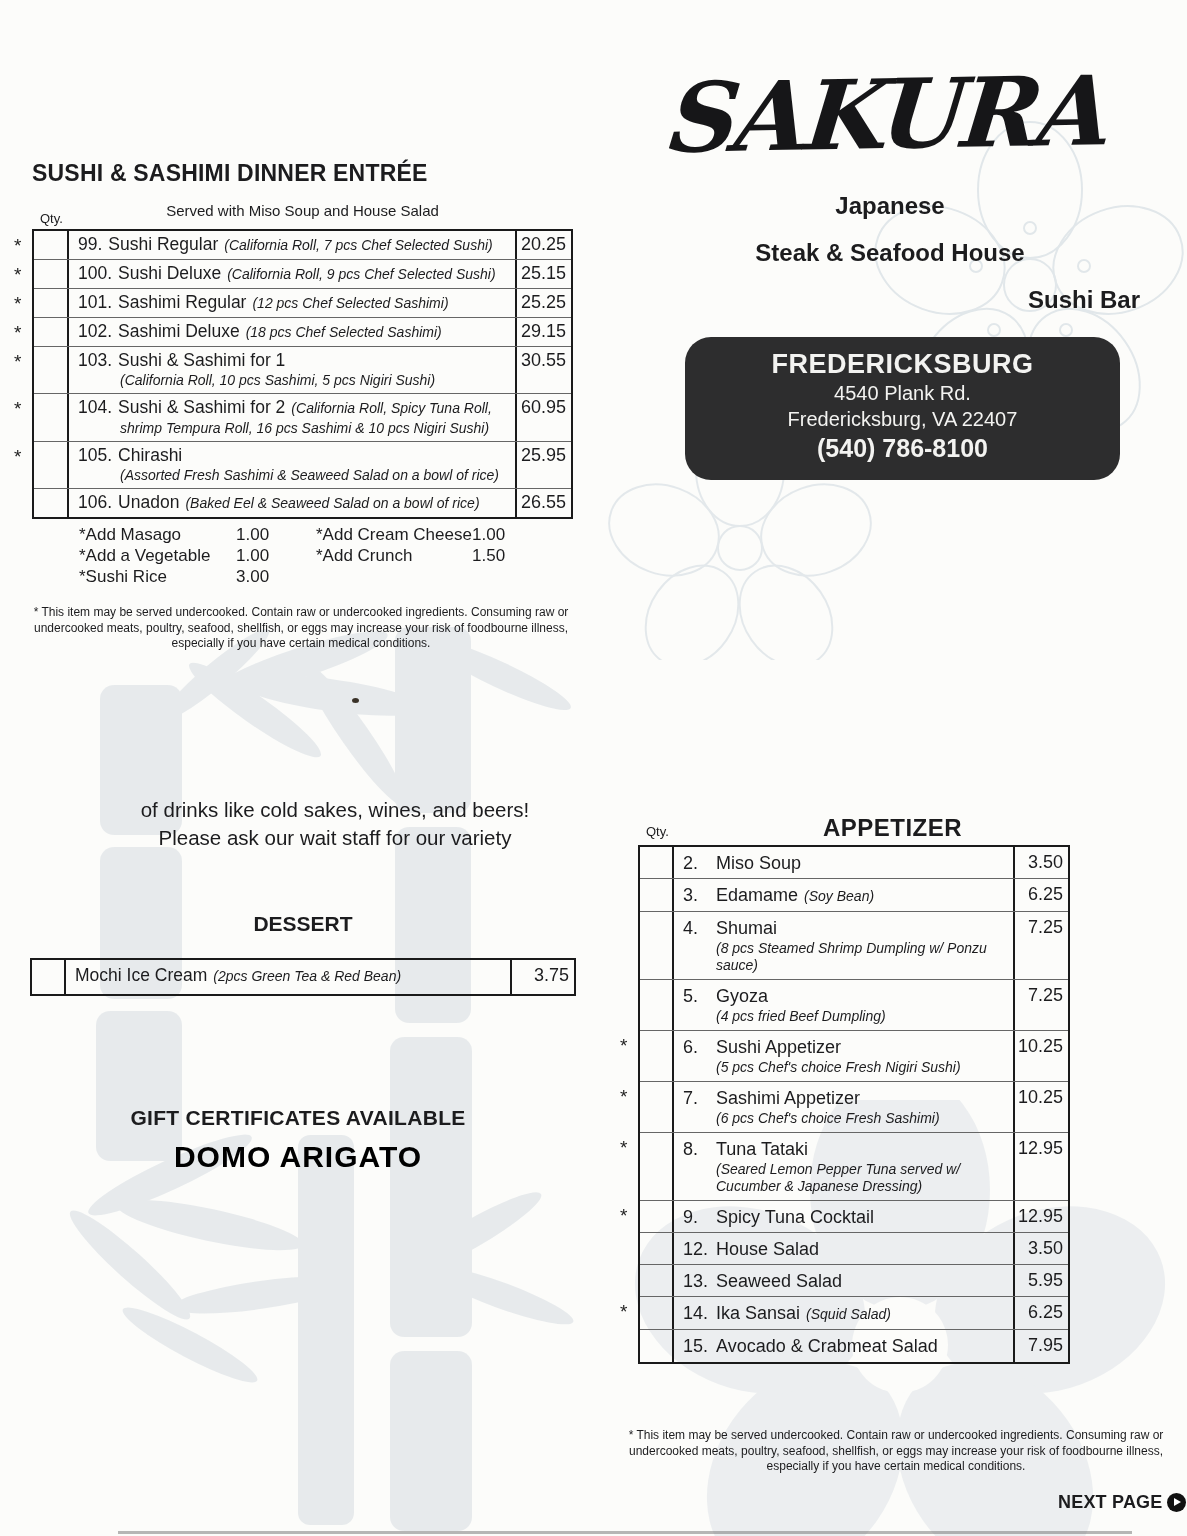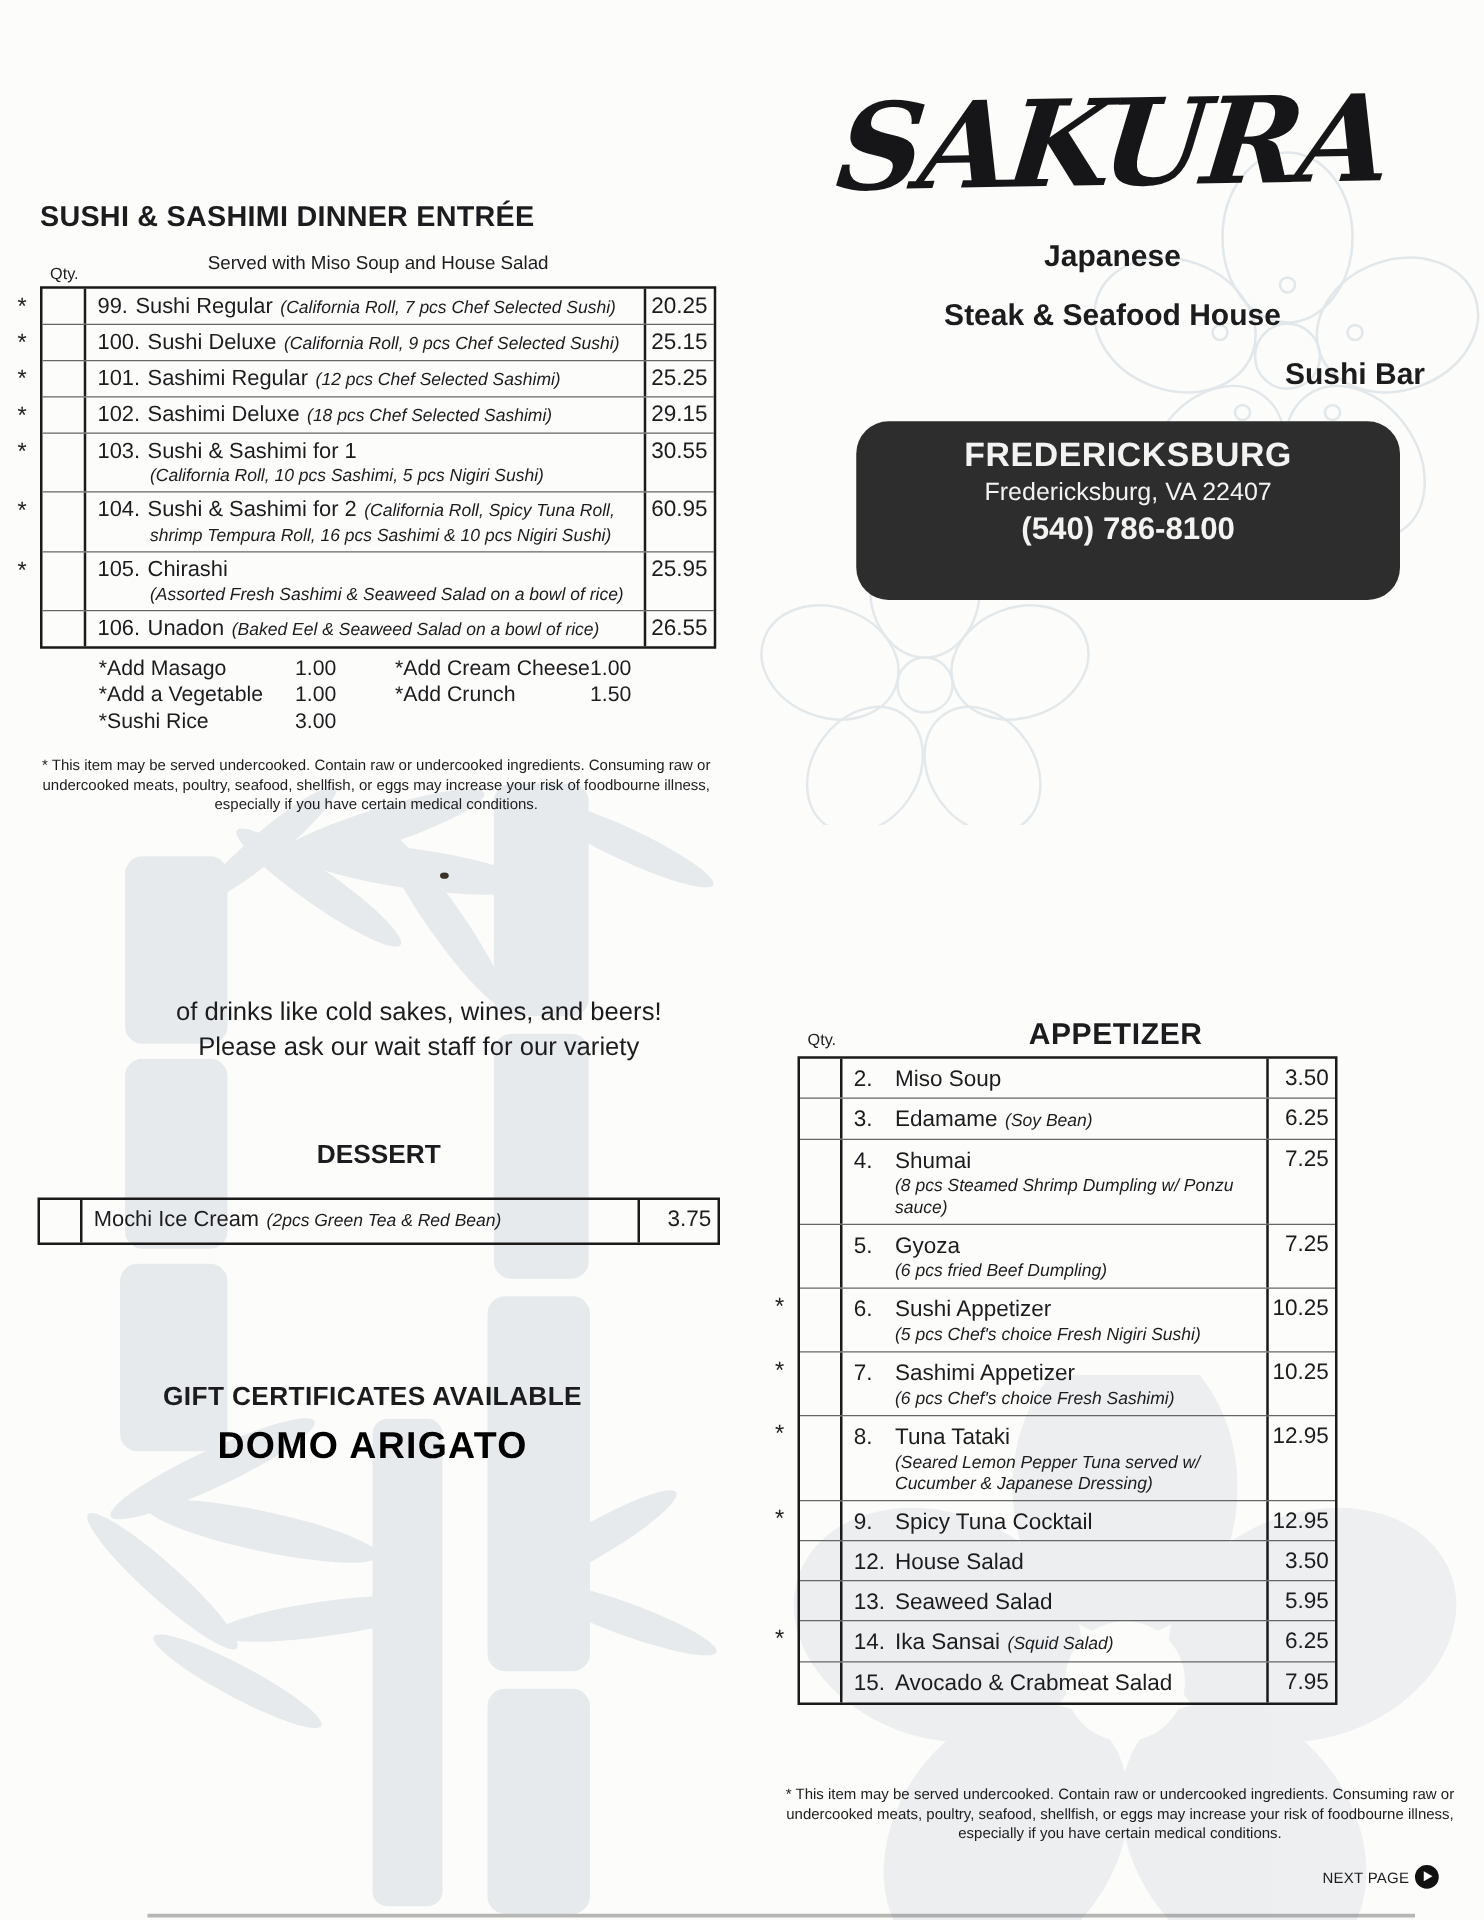--- a/index.html
+++ b/index.html
@@ -83,21 +83,21 @@
 
   
   #disclaimer-left{left:25px;top:605px;width:552px;text-align:center;font-size:12px;line-height:15.5px;font-weight:500}
   #disclaimer-right{left:610px;top:1428px;width:572px;text-align:center;font-size:12px;line-height:15.5px;font-weight:500}
   #drinks-note{left:85px;top:796px;width:500px;text-align:center;font-size:20.5px;line-height:28px}
   #gift-note{left:48px;top:1106px;width:500px;text-align:center;font-size:21px;font-weight:700;letter-spacing:.3px}
   #domo-note{left:48px;top:1140px;width:500px;text-align:center;font-size:30px;font-weight:700;letter-spacing:1px;color:#000000}
 
   
   #next-page{left:1058px;top:1492px;display:flex;align-items:center;gap:5px;cursor:pointer}
-  #next-page .np-label{font-size:12px;font-weight:400;letter-spacing:.2px}
+  #next-page .np-label{font-size:18px;font-weight:700;letter-spacing:.2px}
   .next-icon{width:19px;height:19px;border-radius:50%;background:#111;position:relative;display:inline-block}
   .next-icon::after{content:"";position:absolute;left:7px;top:5px;
      border-left:7px solid #fff;border-top:4.5px solid transparent;border-bottom:4.5px solid transparent}
 
   
   #scan-edge{left:118px;top:1531px;width:1014px;height:3px;background:#6f6f6f;opacity:.5;z-index:3}
   #speck{left:352px;top:698px;width:7px;height:5px;background:#3a3228;border-radius:50%;z-index:1}
 </style>
 </head>
 <body>
@@ -302,20 +302,21 @@
 <div class="abs" id="gift-note">GIFT CERTIFICATES AVAILABLE</div>
 <div class="abs" id="domo-note">DOMO ARIGATO</div>
 
 <div class="abs" id="logo">SAKURA</div>
 <div class="abs" id="tag1">Japanese</div>
 <div class="abs" id="tag2">Steak &amp; Seafood House</div>
 <div class="abs" id="tag3">Sushi Bar</div>
 
 <div class="abs" id="loc-box">
   <div id="loc-city">FREDERICKSBURG</div>
+  <div id="loc-addr">4540 Plank Rd.</div>
   <div id="loc-csz">Fredericksburg, VA 22407</div>
   <div id="loc-phone">(540) 786-8100</div>
 </div>
 
 <div class="abs" id="appetizer-title">APPETIZER</div>
 <div class="abs" id="appetizer-qty">Qty.</div>
 
 <div class="abs menu-table" id="appetizer-table">
 
   <div class="trow">
@@ -346,21 +347,21 @@
       <div class="desc-below db-a">(8 pcs Steamed Shrimp Dumpling w/ Ponzu sauce)</div>
     </div>
     <div class="cell price">7.25</div>
   </div>
 
   <div class="trow">
 
     <div class="cell qty"></div>
     <div class="cell item">
       <span class="num-a">5.</span><span class="name-a">Gyoza</span>
-      <div class="desc-below db-a">(6 pcs fried Beef Dumpling)</div>
+      <div class="desc-below db-a">(4 pcs fried Beef Dumpling)</div>
     </div>
     <div class="cell price">7.25</div>
   </div>
 
   <div class="trow">
     <span class="star">*</span>
     <div class="cell qty"></div>
     <div class="cell item">
       <span class="num-a">6.</span><span class="name-a">Sushi Appetizer</span>
       <div class="desc-below db-a">(5 pcs Chef's choice Fresh Nigiri Sushi)</div>

